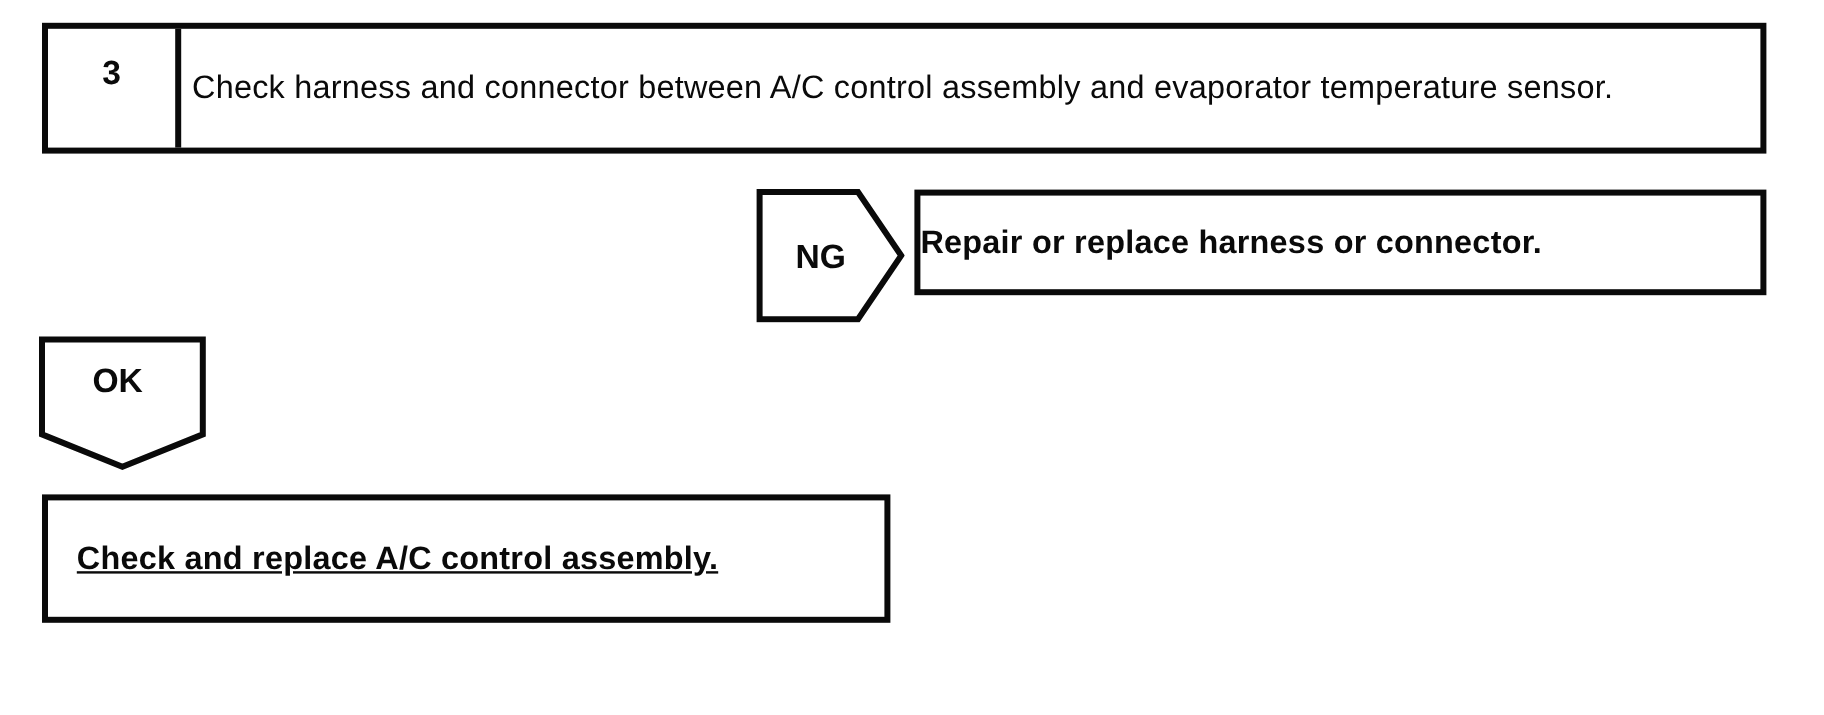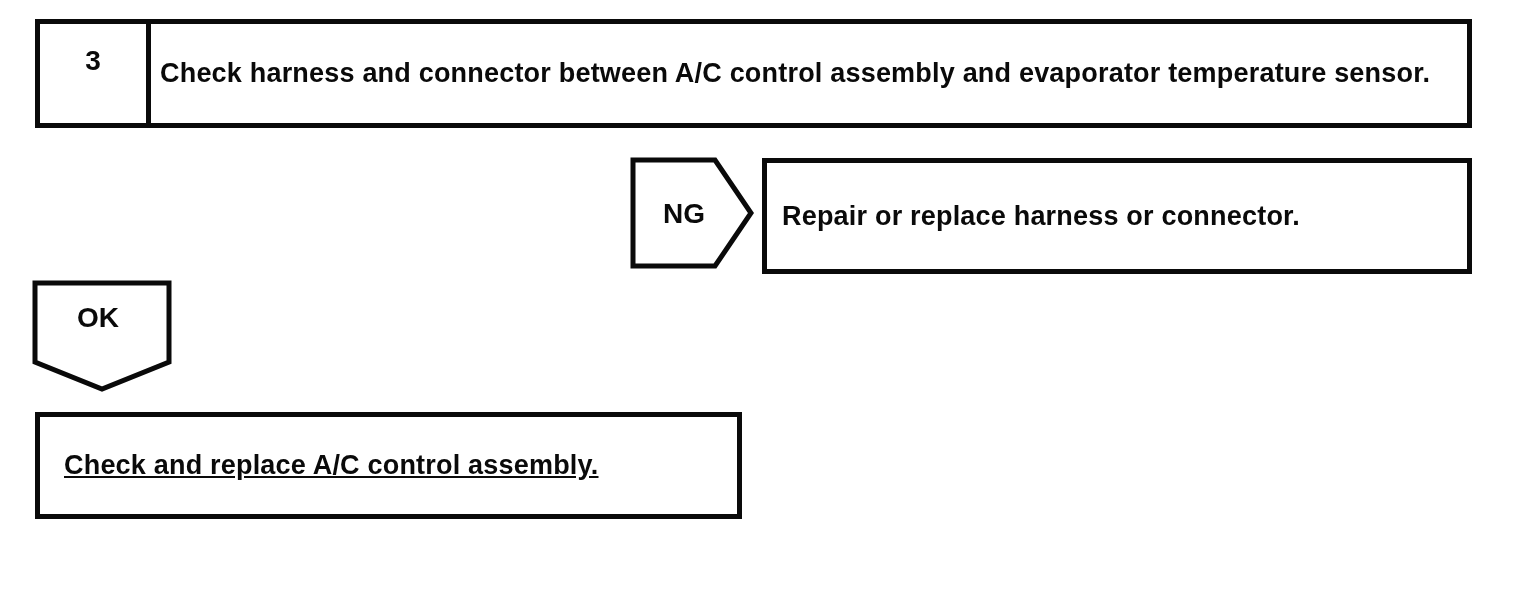--- a/index.html
+++ b/index.html
@@ -41,21 +41,21 @@
   }
   .step-text-cell {
     flex: 1;
     display: flex;
     flex-direction: column;
     justify-content: center;
     padding: 0 24px 0 9px;
   }
   .step-text {
     font-size: 27px;
-    font-weight: bold;
+    font-weight: normal;
     line-height: 33px;
     letter-spacing: 0.2px;
   }
 
   
   .ng-shape {
     position: absolute;
     left: 630px;
     top: 157px;
   }
@@ -86,22 +86,21 @@
     display: flex;
     align-items: center;
     font-size: 27px;
     font-weight: bold;
     letter-spacing: 0.2px;
   }
   .repair-box {
     left: 762px;
     top: 158px;
     width: 710px;
-    height: 116px;
-    padding-left: 15px;
+    height: 88px;
   }
   .result-box {
     left: 35px;
     top: 412px;
     width: 707px;
     height: 107px;
     padding-left: 24px;
     text-decoration: underline;
   }
 </style>

